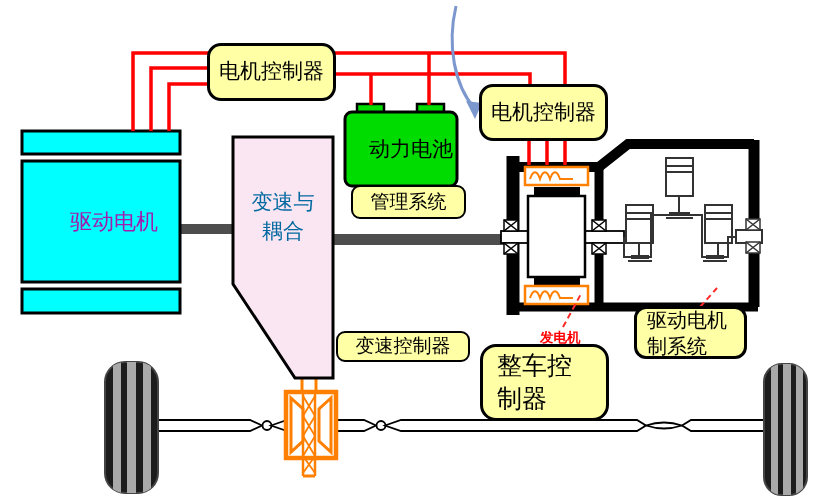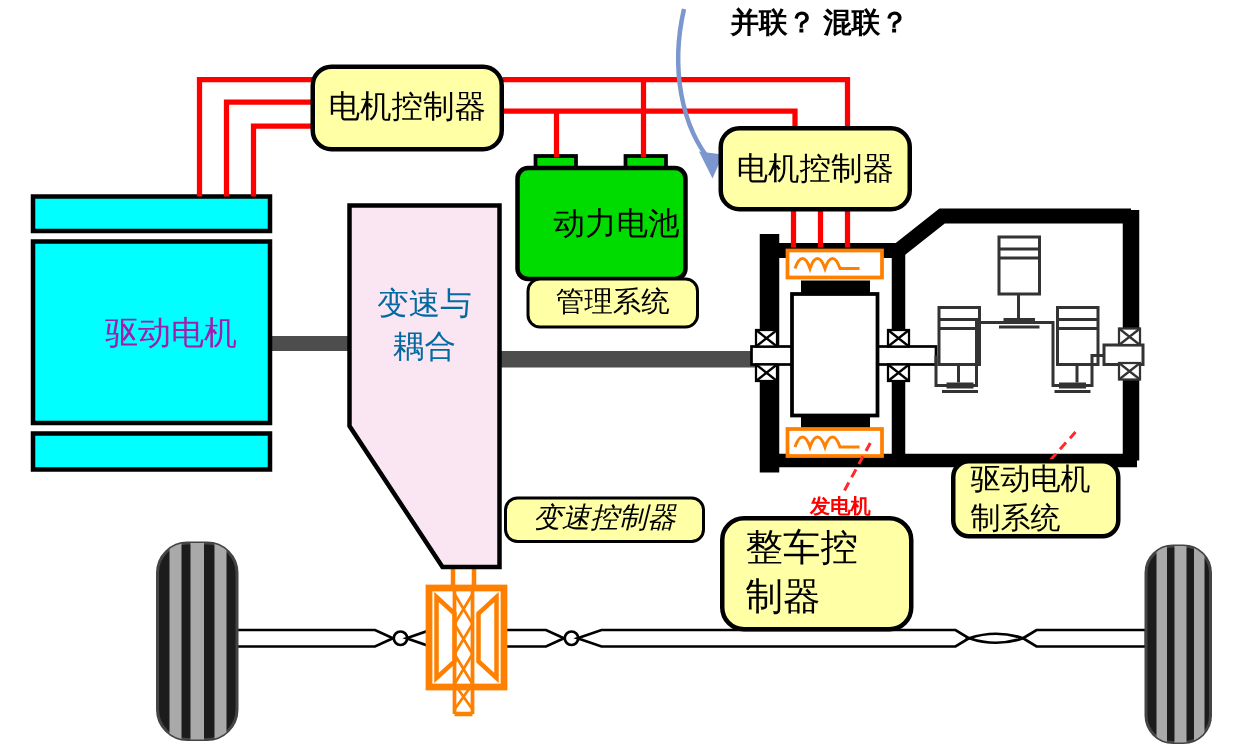--- a/index.html
+++ b/index.html
@@ -6,21 +6,21 @@
   #stage{position:relative;width:836px;height:503px;overflow:hidden;background:#fff;
          font-family:"Liberation Serif","DejaVu Serif",serif;}
   #art{position:absolute;left:0;top:0;}
   .label{position:absolute;box-sizing:border-box;background:#FFFFA6;border:3px solid #000;
          border-radius:14px;display:flex;align-items:center;justify-content:center;
          color:#000;white-space:pre-line;text-align:center;line-height:1.3;}
   .plain{position:absolute;color:#000;white-space:pre;}
   #lbl-mc1{left:207px;top:43px;width:129px;height:58px;font-size:21px;}
   #lbl-mc2{left:479px;top:84px;width:129px;height:57px;font-size:21px;}
   #lbl-mgmt{left:351px;top:185px;width:115px;height:34px;font-size:19px;border-width:2.5px;border-radius:9px;}
-  #lbl-transctrl{left:336px;top:331px;width:134px;height:31px;font-size:19px;border-width:2.5px;border-radius:9px;font-style:italic;}
+  #lbl-transctrl{left:336px;top:331px;width:134px;height:31px;font-size:19px;border-width:2.5px;border-radius:9px;}
   #lbl-vehctrl{left:480px;top:344px;width:129px;height:77px;font-size:25px;justify-content:flex-start;
                text-align:left;padding-left:14px;border-radius:16px;}
   #lbl-engctrl{left:634px;top:306px;width:113px;height:53px;font-size:20px;justify-content:flex-start;
                text-align:left;padding-left:10px;border-radius:12px;}
   #lbl-battery{position:absolute;left:345px;top:112px;width:132px;height:74px;display:flex;
                align-items:center;justify-content:center;font-size:21px;color:#000;}
   #lbl-motor{position:absolute;left:22px;top:161px;width:184px;height:121px;display:flex;
              align-items:center;justify-content:center;font-size:22px;color:#a21caf;}
   #lbl-trans{position:absolute;left:240px;top:188px;width:86px;font-size:21px;text-align:center;
              color:#0369a1;white-space:pre-line;line-height:1.4;}
@@ -199,21 +199,20 @@
     <path d="M456,6 C447,45 454,85 475,109" fill="none" stroke="#7B97CE" stroke-width="3"></path>
     <polygon points="466,101 482,103 475,119" fill="#7B97CE"></polygon>
   </g>
 
   <g stroke="#FF2A2A" stroke-width="2" stroke-dasharray="6 4">
     <line x1="563" y1="327" x2="582" y2="292"></line>
     <line x1="700" y1="307" x2="717" y2="288"></line>
   </g>
 </svg>
 
-  <div class="plain" id="lbl-question">并联？ 混联？</div>
 
   <div class="label" id="lbl-mc1">电机控制器</div>
 
   <div class="label" id="lbl-mc2">电机控制器</div>
 
   <div id="lbl-battery">动力电池</div>
 
   <div class="label" id="lbl-mgmt">管理系统</div>
 
   <div id="lbl-motor">驱动电机</div>

